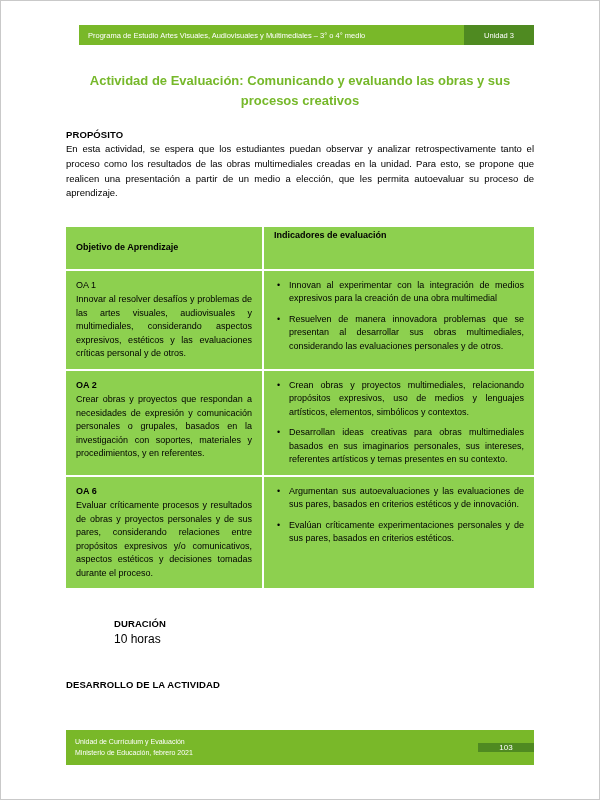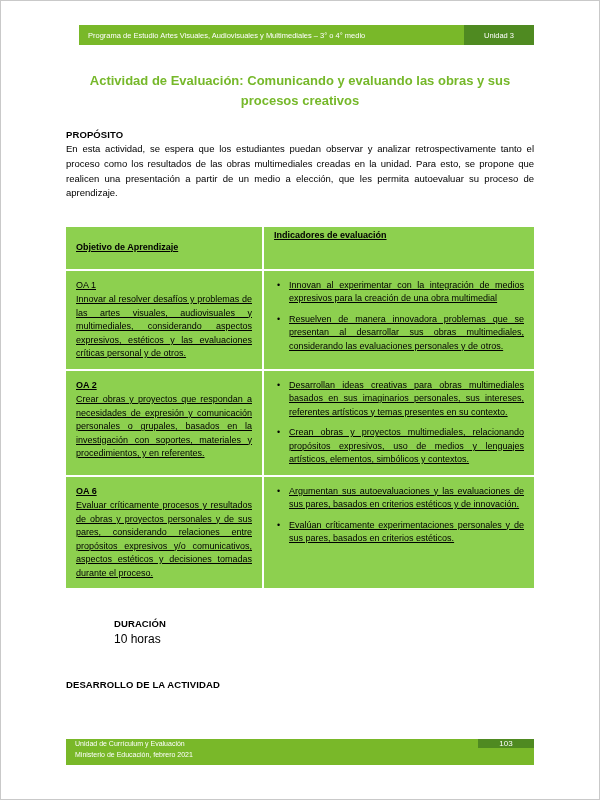--- a/index.html
+++ b/index.html
@@ -53,21 +53,20 @@
     display: grid;
     grid-template-columns: 196px 1fr;
     gap: 2px;
     font-size: 9px;
     margin-bottom: 30px;
   }
   .cell {
     background: var(--table_green);
     padding: 8px 10px;
     line-height: 1.5;
-    text-decoration: underline;
   }
   .cell.head-left  { font-weight: bold; display: flex; align-items: flex-end; padding-top: 14px; padding-bottom: 14px; }
   .cell.head-right { font-weight: bold; padding-top: 2px; padding-bottom: 2px; }
   .oa-label { margin-bottom: 1px; }
   .oa-label.bold { font-weight: bold; }
   .cell .oa-text { text-align: justify; }
   ul.indicators { list-style: none; }
   ul.indicators li {
     position: relative;
     padding-left: 15px;
@@ -80,23 +79,23 @@
     position: absolute; left: 3px; top: 0;
   }
   
   .duracion-value { font-size: 12px; line-height: 1.6; }
   .desarrollo { margin-top: 30px; }
   .duracion { margin-bottom: 0; margin-left: 48px; }
   .duracion .h-small { margin-bottom: 1px; }
   
   .footbar {
     position: absolute; bottom: 34px; left: 65px; right: 65px;
-    height: 26px;
+    height: 35px;
     background: var(--bar_green);
-    display: flex; align-items: flex-start;
+    display: flex; align-items: center;
   }
   .footbar-left {
     flex: 1; color: #fff; font-size: 7px; line-height: 1.5;
     display: flex; flex-direction: column; justify-content: center;
     padding-left: 9px;
   }
   .footbar-page {
     width: 56px; background: var(--dark_green);
     color: #fff; font-size: 8px;
     display: flex; align-items: center; justify-content: center;
@@ -140,22 +139,22 @@
           <li>Resuelven de manera innovadora problemas que se presentan al desarrollar sus obras multimediales, considerando las evaluaciones personales y de otros.</li>
         </ul>
       </div>
 
       <div class="cell">
         <div class="oa-label bold">OA 2</div>
         <p class="oa-text">Crear obras y proyectos que respondan a necesidades de expresión y comunicación personales o grupales, basados en la investigación con soportes, materiales y procedimientos, y en referentes.</p>
       </div>
       <div class="cell">
         <ul class="indicators">
+          <li>Crean obras y proyectos multimediales, relacionando propósitos expresivos, uso de medios y lenguajes artísticos, elementos, simbólicos y contextos.</li>
           <li>Desarrollan ideas creativas para obras multimediales basados en sus imaginarios personales, sus intereses, referentes artísticos y temas presentes en su contexto.</li>
-          <li>Crean obras y proyectos multimediales, relacionando propósitos expresivos, uso de medios y lenguajes artísticos, elementos, simbólicos y contextos.</li>
         </ul>
       </div>
 
       <div class="cell">
         <div class="oa-label bold">OA 6</div>
         <p class="oa-text">Evaluar críticamente procesos y resultados de obras y proyectos personales y de sus pares, considerando relaciones entre propósitos expresivos y/o comunicativos, aspectos estéticos y decisiones tomadas durante el proceso.</p>
       </div>
       <div class="cell">
         <ul class="indicators">
           <li>Argumentan sus autoevaluaciones y las evaluaciones de sus pares, basados en criterios estéticos y de innovación.</li>

